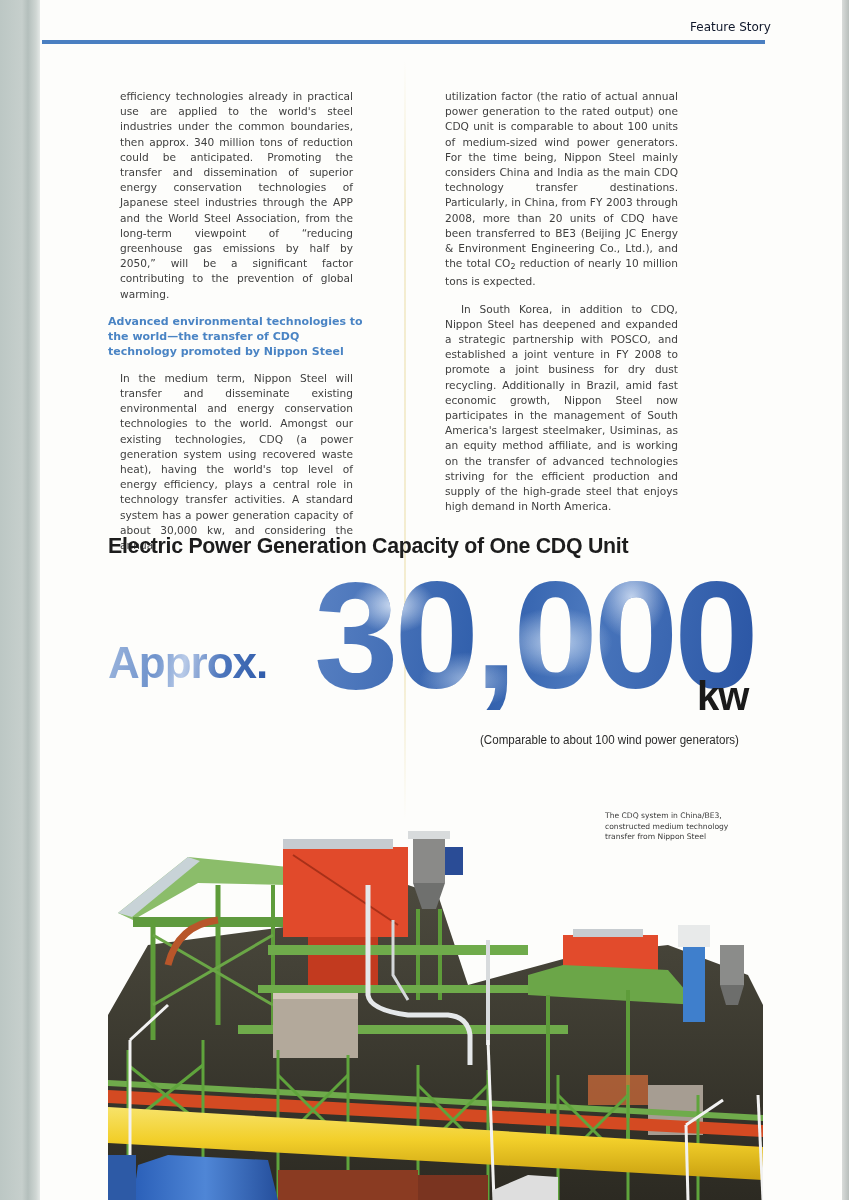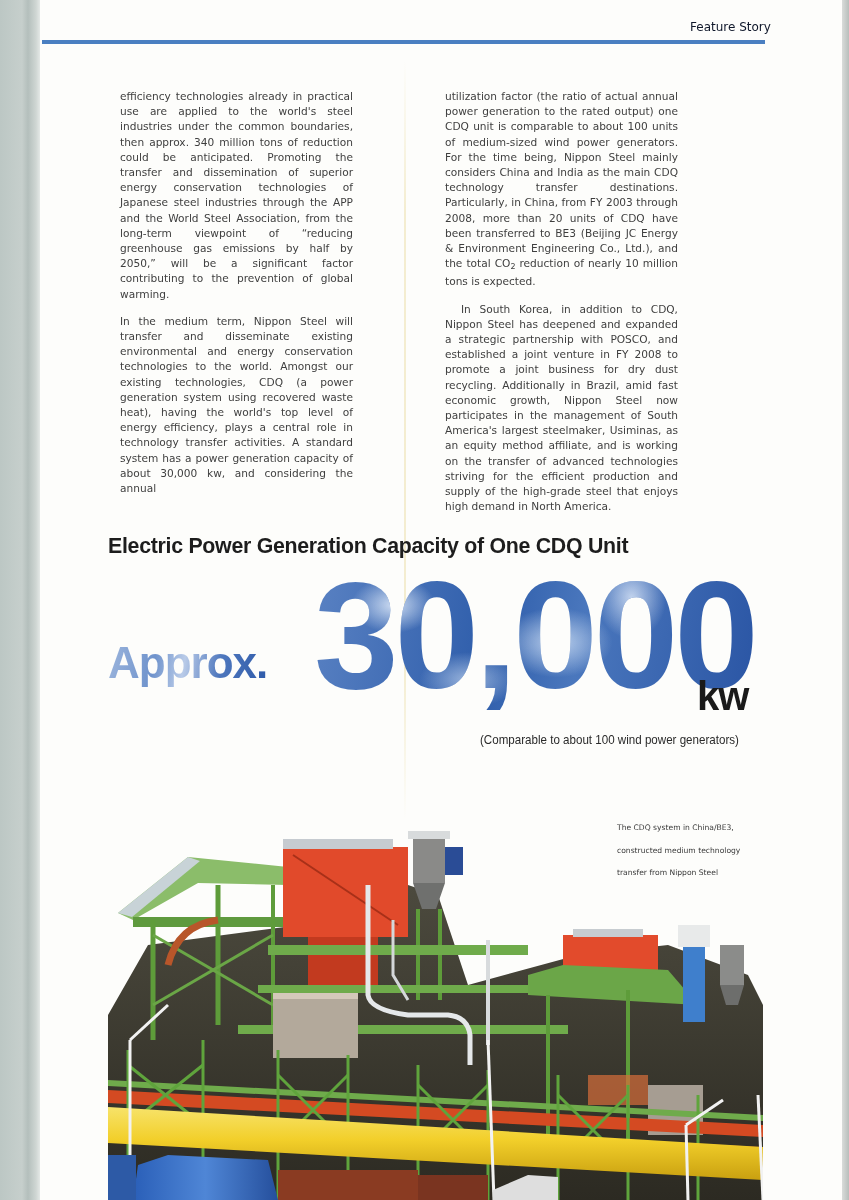--- a/index.html
+++ b/index.html
@@ -78,39 +78,40 @@
     }
     .comparison {
       position: absolute; left: 480px; top: 733px;
       font-family: "Liberation Sans", sans-serif; font-size: 12.6px; color: #2a2a2a;
       transform: scaleX(0.92); transform-origin: left;
     }
     .caption {
       position: absolute; left: 605px; top: 811px; width: 160px;
       font-family: "DejaVu Sans", sans-serif; font-size: 7.6px; line-height: 10.6px; color: #3a3a3a;
     }
-    .caption p { margin: 12px; }
+    .caption p { margin: 0; }
     .photo {
       position: absolute; left: 108px; top: 825px; width: 655px; height: 375px;
     }
     .photo svg { display: block; }
   </style>
 </head>
 <body>
 
 <div class="left-strip"></div>
 <div class="page"></div>
 <div class="right-strip"></div>
 <div class="fold-line"></div>
 
 <div class="running-head">Feature Story</div>
 <div class="rule"></div>
 
 <div class="col col-left">
   <p>efficiency technologies already in practical use are applied to the world's steel industries under the common boundaries, then approx. 340 million tons of reduction could be anticipated. Promoting the transfer and dissemination of superior energy conservation technologies of Japanese steel industries through the APP and the World Steel Association, from the long-term viewpoint of “reducing greenhouse gas emissions by half by 2050,” will be a significant factor contributing to the prevention of global warming.</p>
+  <p class="subhead">Advanced environmental technologies to the world—the transfer of CDQ technology promoted by Nippon Steel</p>
   <p>In the medium term, Nippon Steel will transfer and disseminate existing environmental and energy conservation technologies to the world. Amongst our existing technologies, CDQ (a power generation system using recovered waste heat), having the world's top level of energy efficiency, plays a central role in technology transfer activities. A standard system has a power generation capacity of about 30,000 kw, and considering the annual</p>
 </div>
 
 <div class="col col-right">
   <p><span>utilization factor (the ratio of actual annual power generation to the rated output) one CDQ unit is comparable to about 100 units of medium-sized wind power generators. For the time being, Nippon Steel mainly considers China and India as the main CDQ technology transfer destinations. Particularly, in China, from FY 2003 through 2008, more than 20 units of CDQ have been transferred to BE3 (Beijing JC Energy &amp; Environment Engineering Co., Ltd.), and the total CO</span><span class="sub2">2</span><span> reduction of nearly 10 million tons is expected.</span></p>
   <p class="indent">In South Korea, in addition to CDQ, Nippon Steel has deepened and expanded a strategic partnership with POSCO, and established a joint venture in FY 2008 to promote a joint business for dry dust recycling. Additionally in Brazil, amid fast economic growth, Nippon Steel now participates in the management of South America's largest steelmaker, Usiminas, as an equity method affiliate, and is working on the transfer of advanced technologies striving for the efficient production and supply of the high-grade steel that enjoys high demand in North America.</p>
 </div>
 
 <div class="feature-title">Electric Power Generation Capacity of One CDQ Unit</div>
 <div class="approx">Approx.</div>

